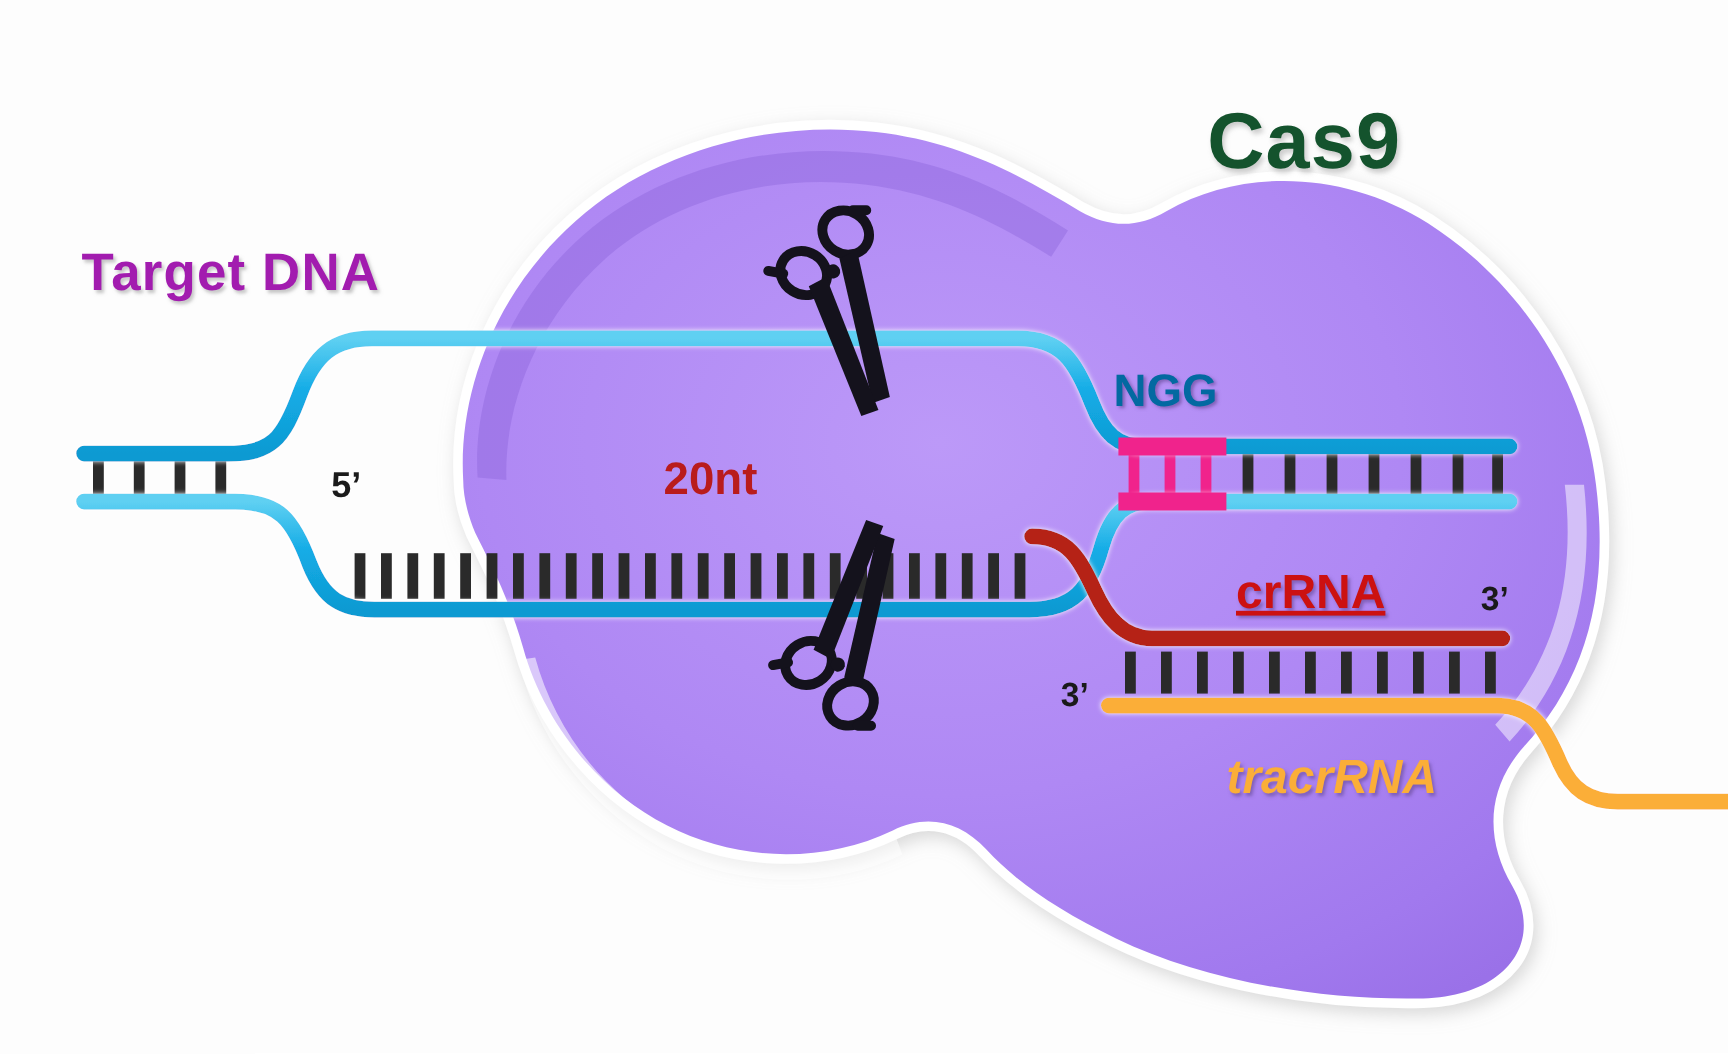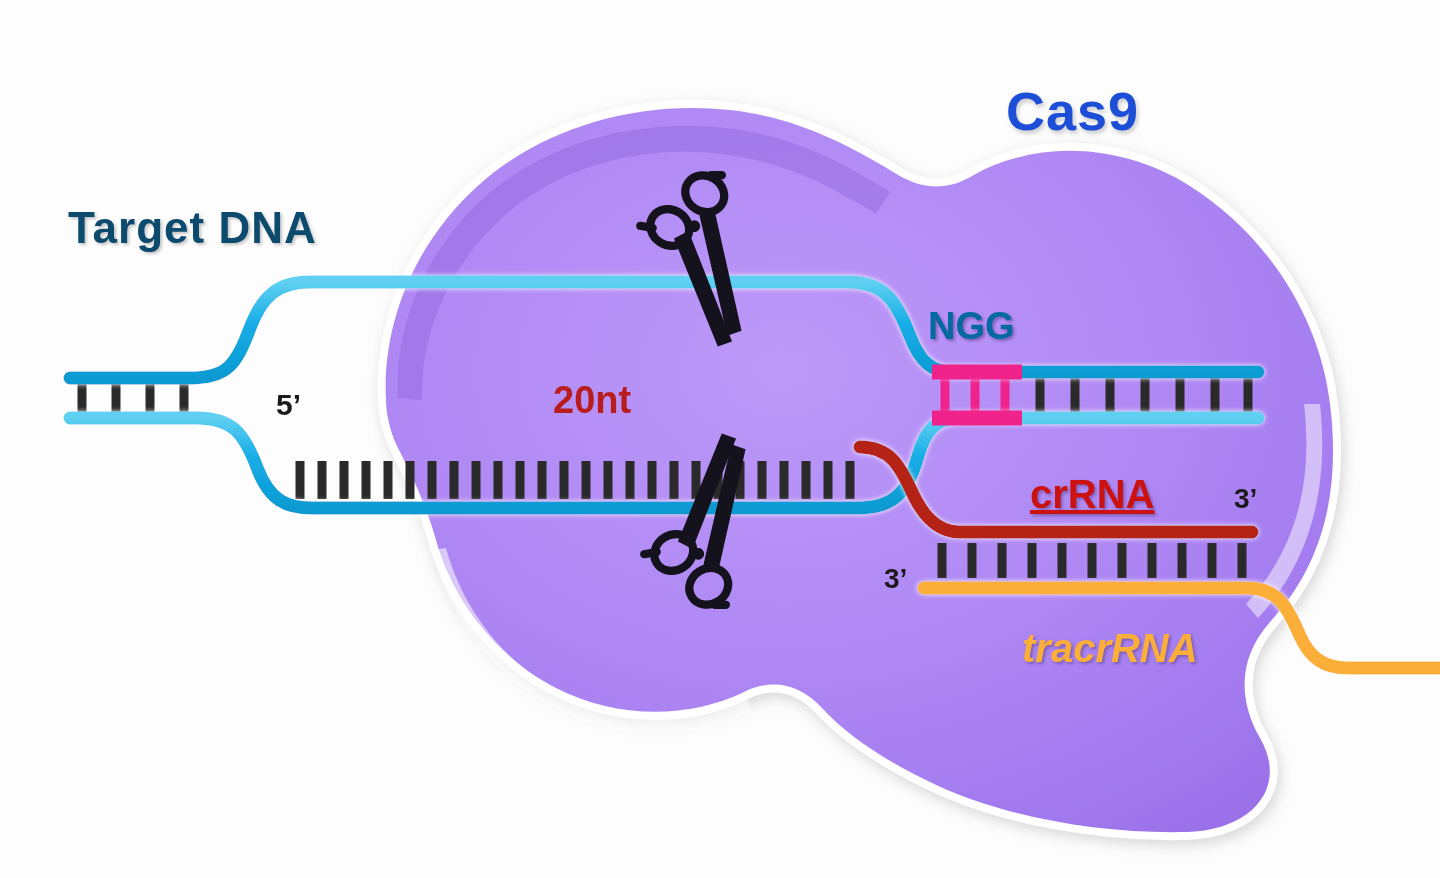--- a/index.html
+++ b/index.html
@@ -31,29 +31,29 @@
     white-space: nowrap;
     font-family: "Liberation Sans", sans-serif;
     font-weight: bold;
     line-height: 1;
   }
   #label-target-dna {
     left: 68px;
     top: 206px;
     font-size: 44px;
     letter-spacing: 1px;
-    color: #0c4a6e;
+    color: #a21caf;
     text-shadow: 2px 2px 3px rgba(150,150,150,0.55);
   }
   #label-cas9 {
     left: 1006px;
     top: 84px;
-    font-size: 54px;
+    font-size: 66px;
     letter-spacing: 1px;
-    color: #1d4ed8;
+    color: #14532d;
     text-shadow: 2px 3px 4px rgba(170,170,170,0.6);
   }
   #label-ngg {
     left: 928px;
     top: 307px;
     font-size: 38px;
     letter-spacing: 0px;
     color: #0369a1;
     text-shadow: 2px 2px 3px rgba(110,80,160,0.75);
   }

